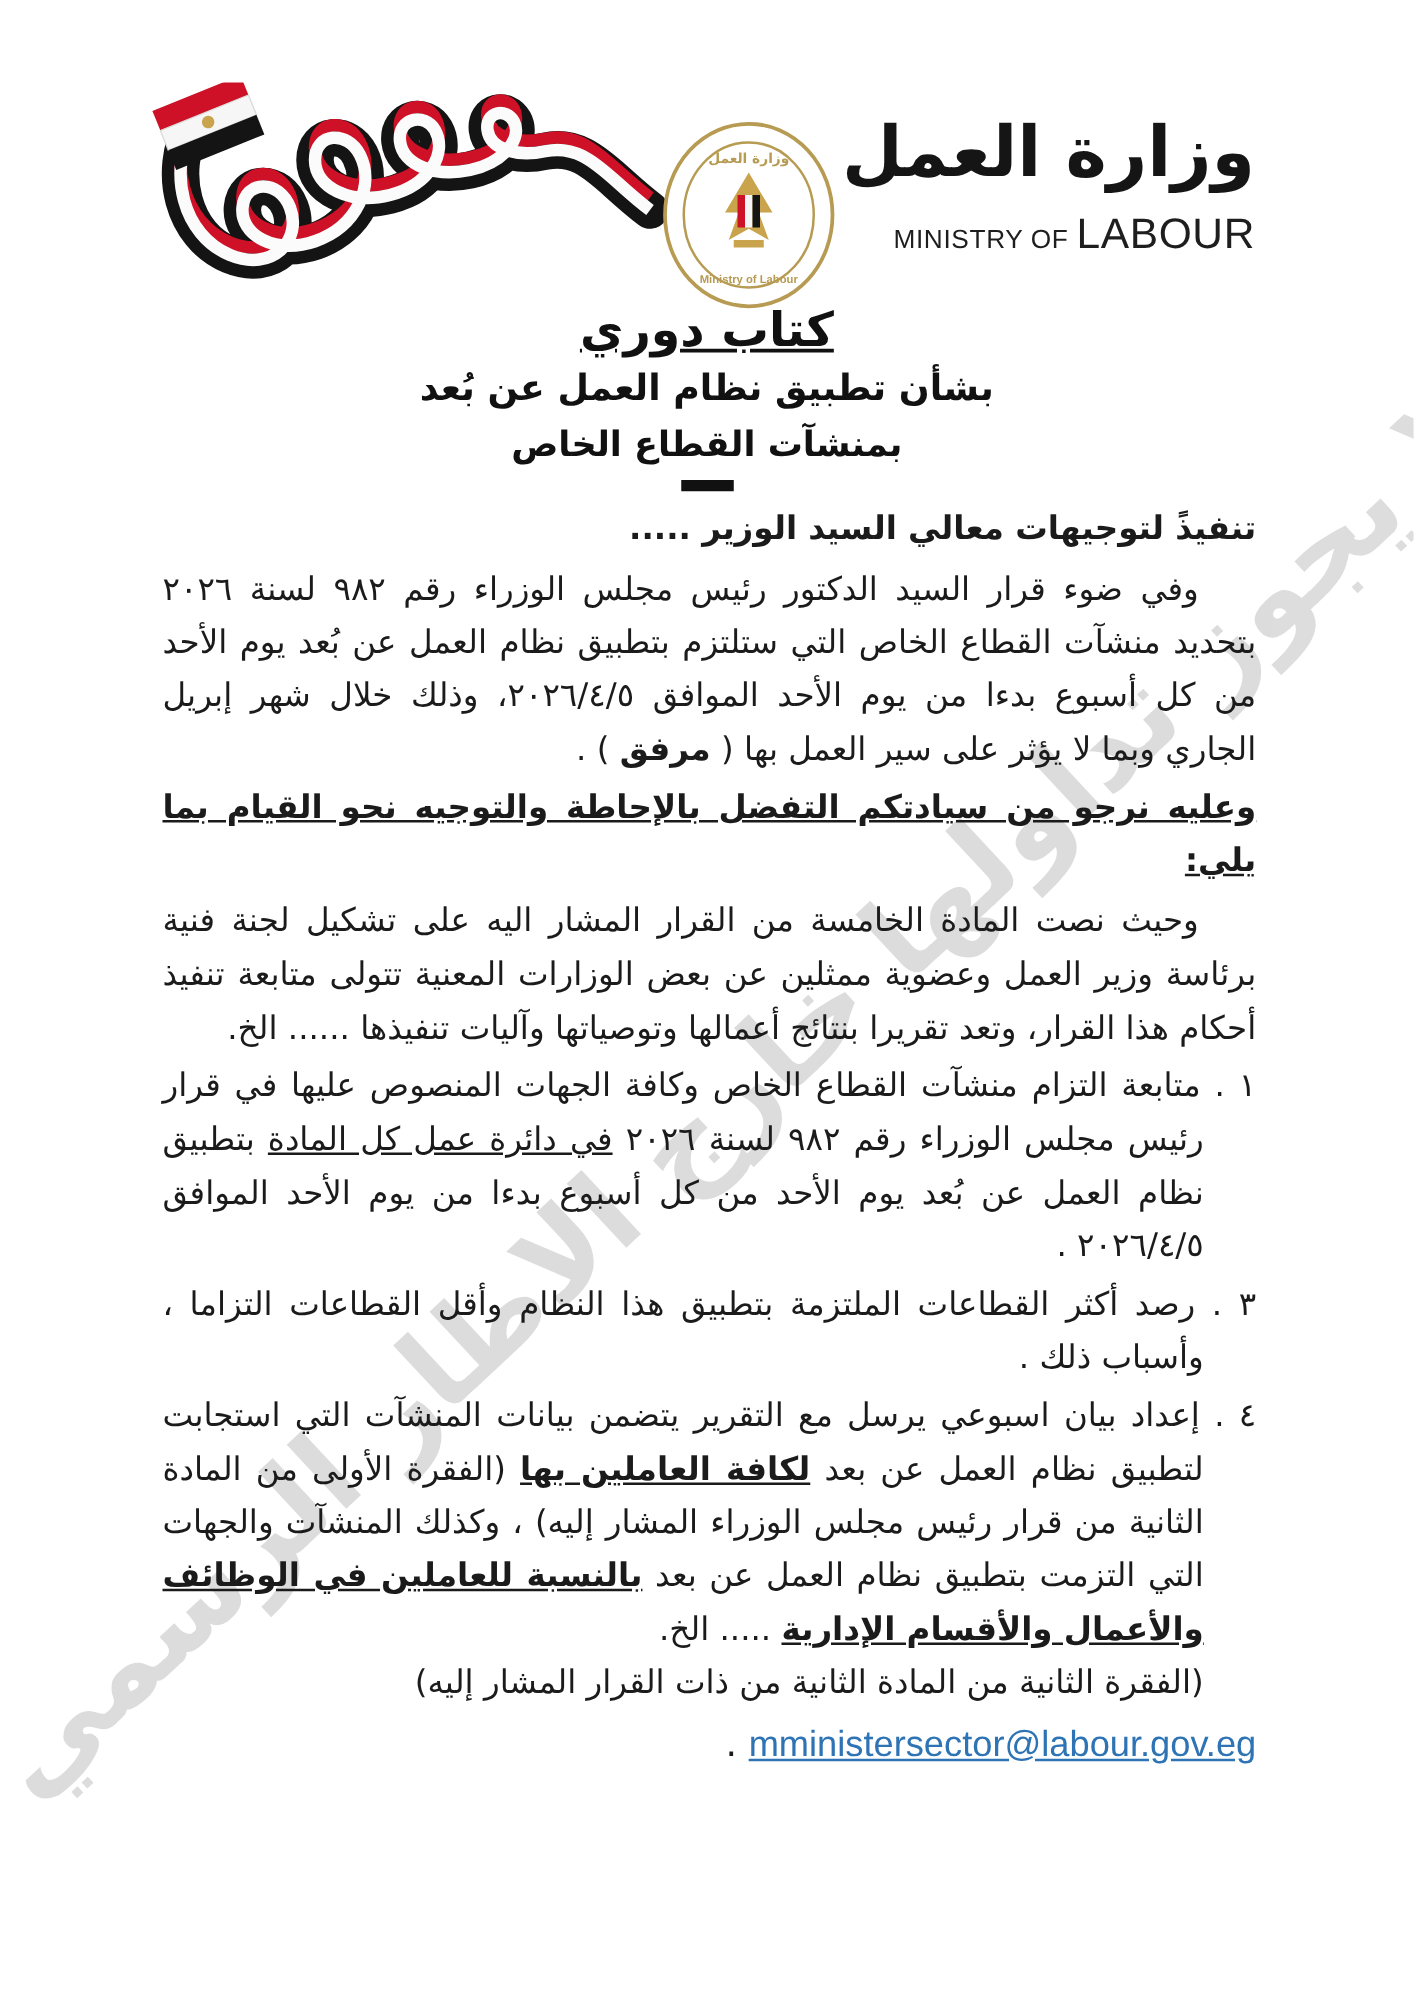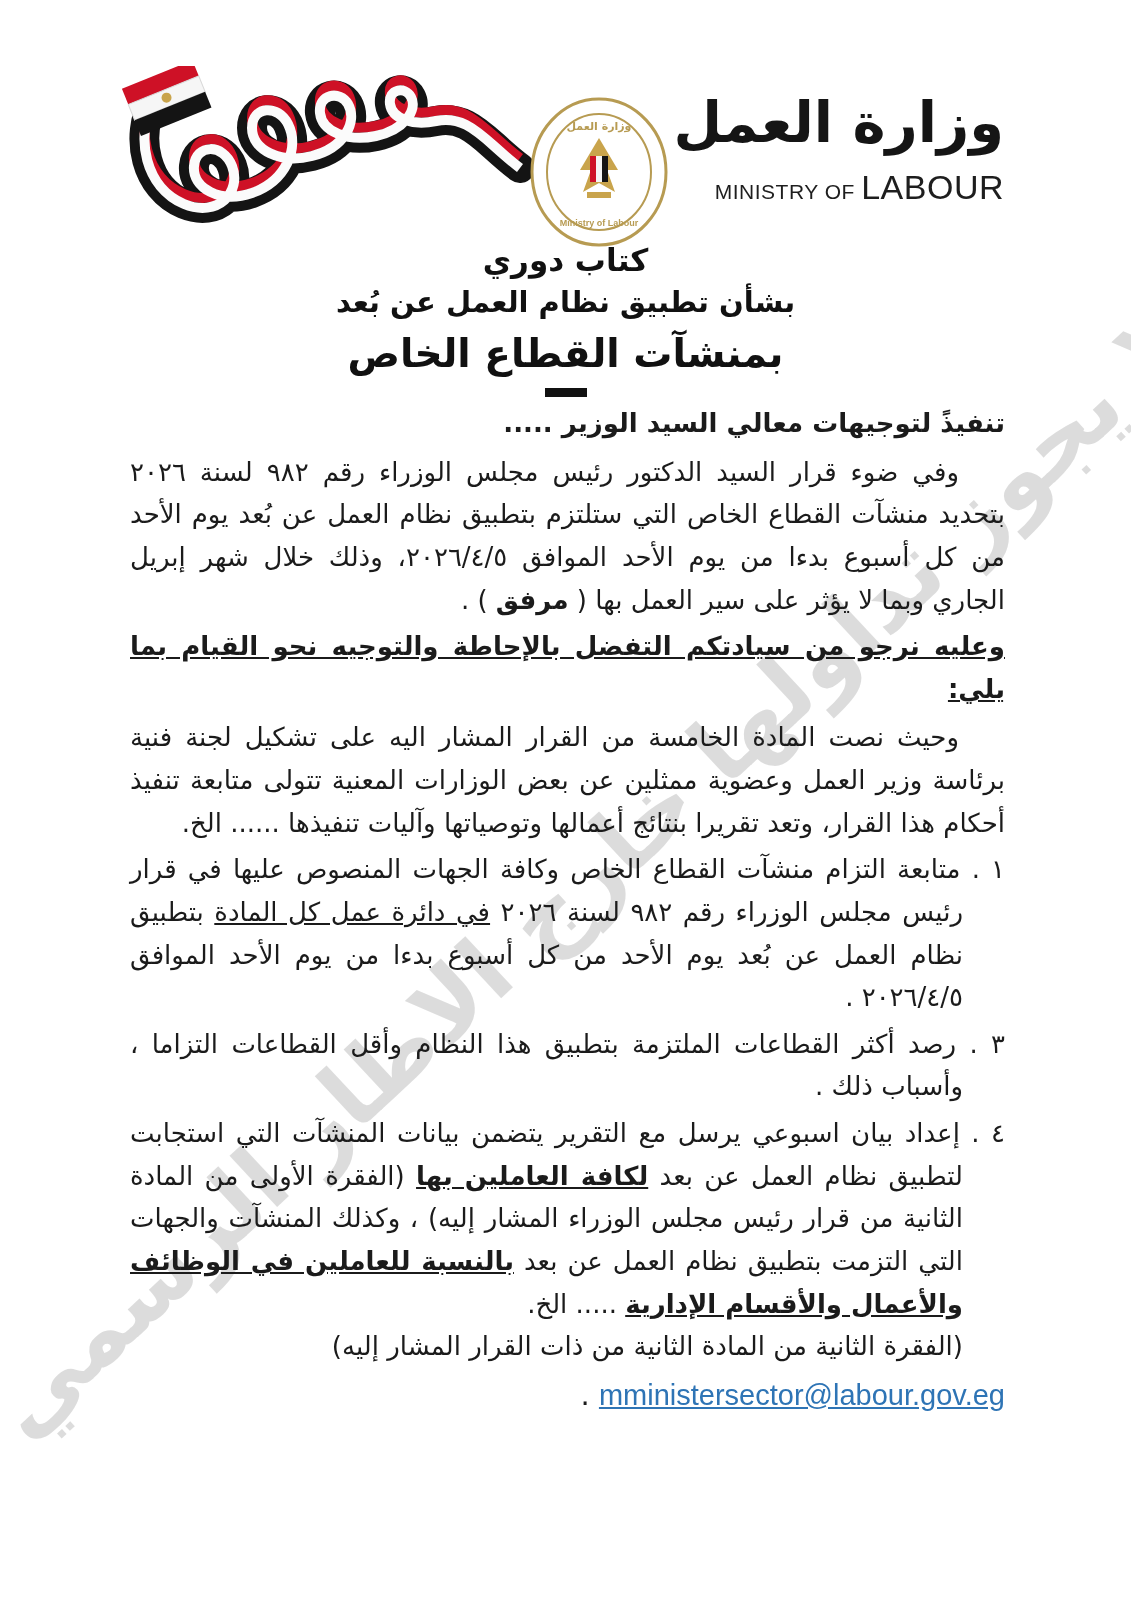--- a/index.html
+++ b/index.html
@@ -27,23 +27,23 @@
     position:absolute;top:168px;left:640px;width:364px;text-align:right;
     font-family:"Liberation Sans",sans-serif;color:#1e1e1e;direction:ltr;white-space:nowrap;
   }
   .hdr-en .small{font-size:21px;letter-spacing:.5px;}
   .hdr-en .big{font-size:34px;letter-spacing:.5px;}
   
   .title{
     position:absolute;top:242px;left:0;width:100%;text-align:center;
     direction:rtl;font-weight:bold;z-index:1;color:#111;
   }
-  .t1{font-size:31px;margin:0 0 7px;}
+  .t1{font-size:38px;margin:0 0 7px;text-decoration:underline;}
   .t2{font-size:29px;margin:0 0 7px;}
-  .t3{font-size:39px;margin:12px;}
+  .t3{font-size:28px;margin:12px;}
   .dash{width:42px;height:9px;background:#111;margin:12px auto 0;}
   
   .content{
     position:absolute;top:402px;left:130px;right:126px;z-index:1;
     direction:rtl;text-align:justify;font-size:26px;line-height:1.64;color:#1b1b1b;
   }
   .p{margin:0 0 4px;}
   .indent{text-indent:46px;}
   .b{font-weight:bold;}
   .u{text-decoration:underline;}

